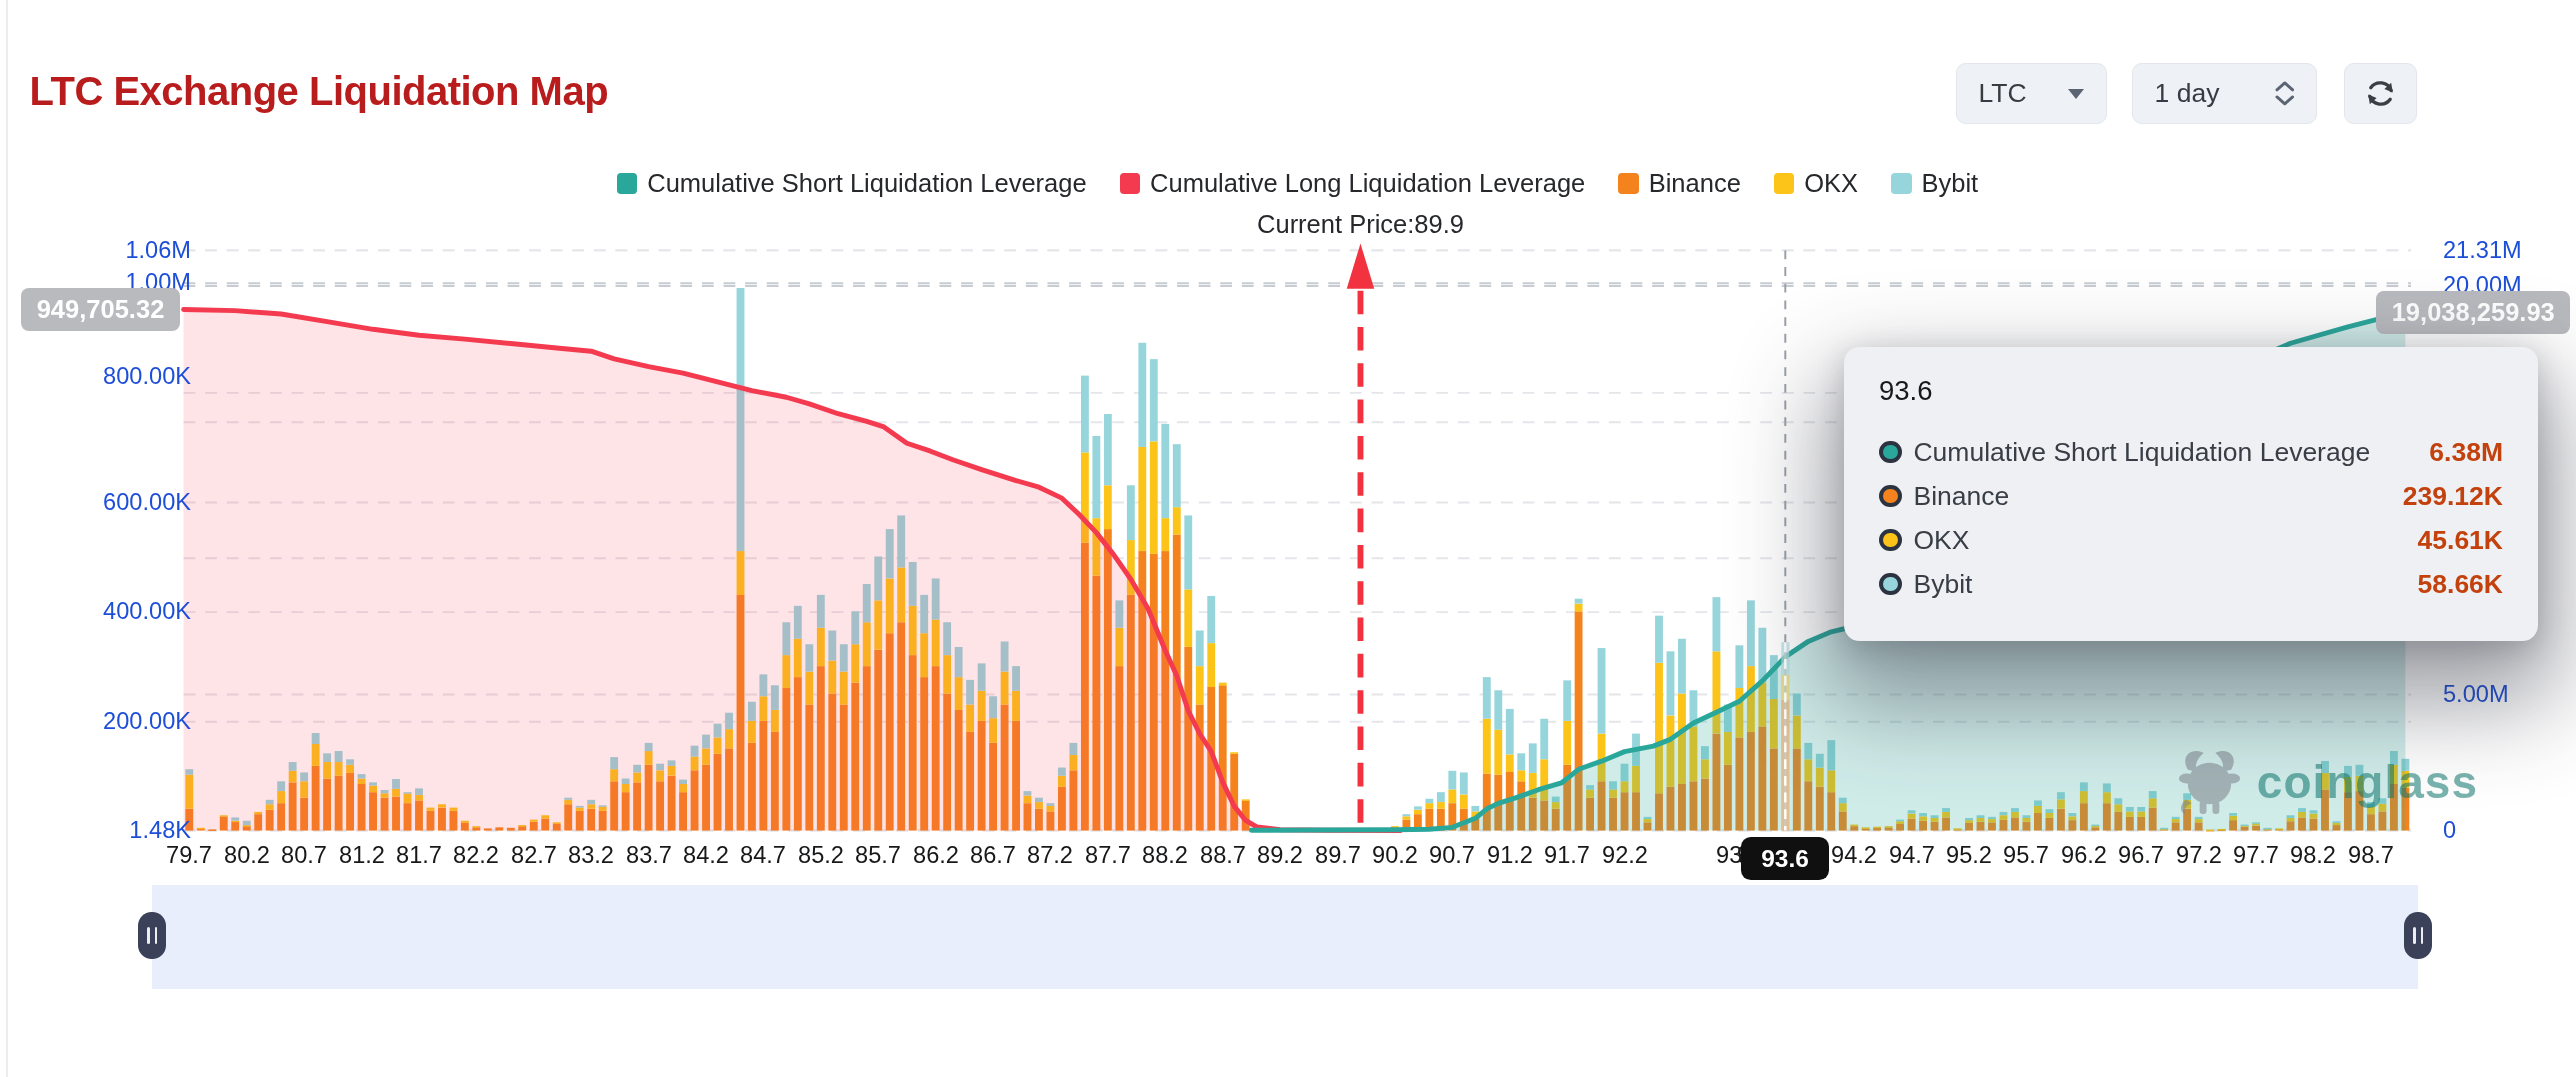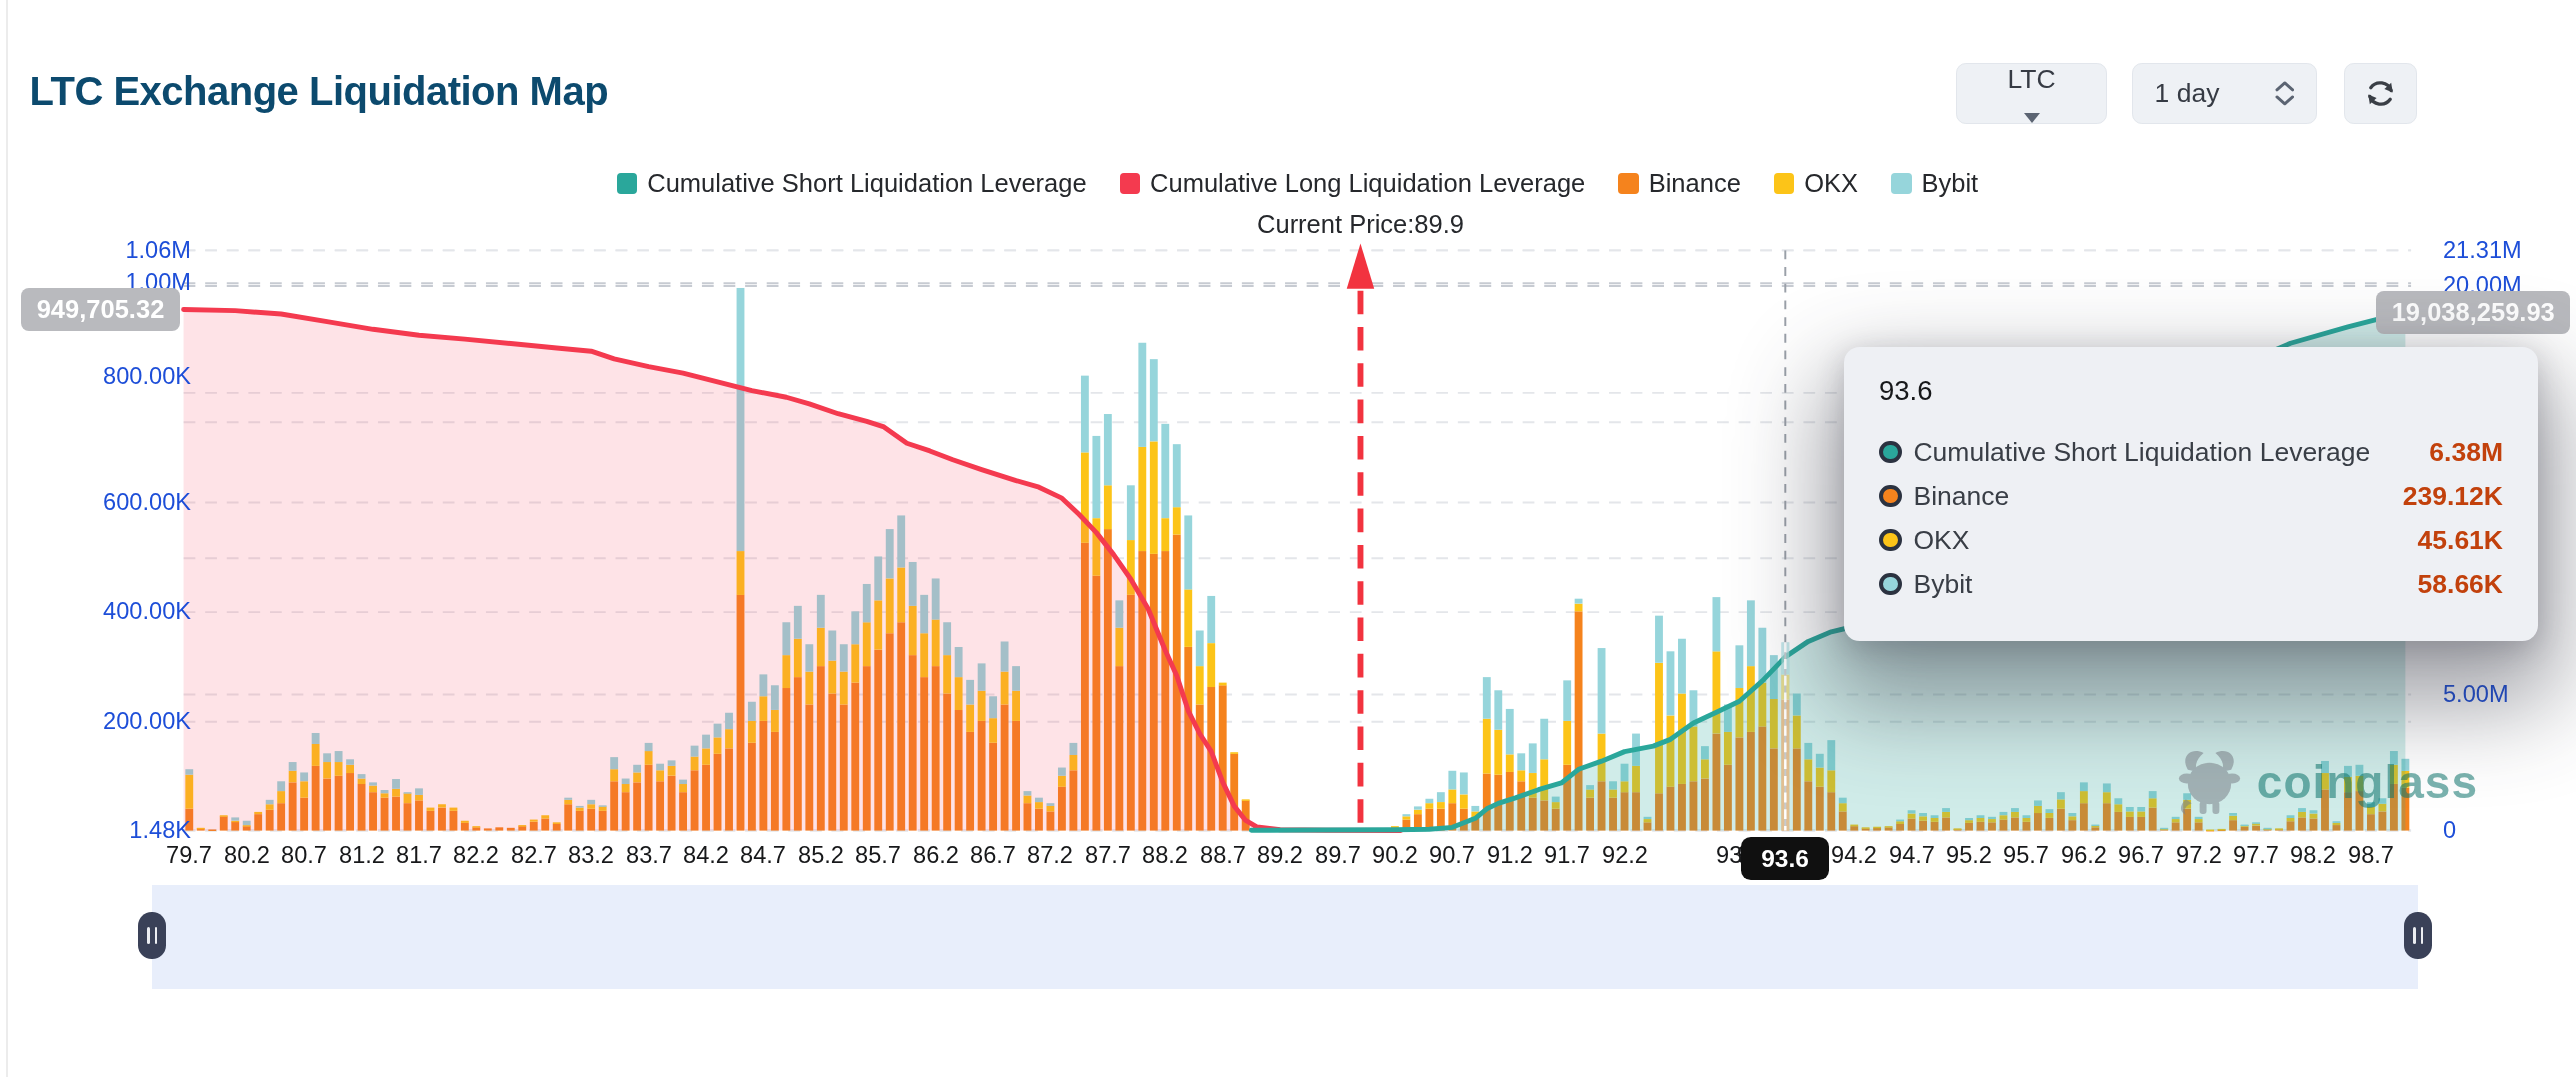--- a/index.html
+++ b/index.html
@@ -1,22 +1,22 @@
 <!DOCTYPE html>
 <html><head>
 <meta charset="utf-8">
 <style>
   html,body{margin:0;padding:0;background:#fff;}
   body{width:2576px;height:1078px;position:relative;overflow:hidden;
        font-family:"Liberation Sans","DejaVu Sans",sans-serif;color:#1a1c1f;}
   .card-edge{position:absolute;left:5.9px;top:0;bottom:0;width:2px;background:#ececec;}
-  #title{position:absolute;left:29.5px;top:69px;font-size:40px;font-weight:700;letter-spacing:-0.5px;color:#0c4a6e;}
+  #title{position:absolute;left:29.5px;top:69px;font-size:40px;font-weight:700;letter-spacing:-0.5px;color:#b91c1c;}
   
   .ctrl{position:absolute;top:63px;height:61px;box-sizing:border-box;border:1px solid #e2e6ec;background:#eef1f5;border-radius:9.8px;display:flex;align-items:center;font-size:26.5px;color:#363b44;}
-  #symbol-select{left:1956px;width:151px;padding:0 21.6px;justify-content:space-between;cursor:pointer;flex-direction:column;}
+  #symbol-select{left:1956px;width:151px;padding:0 21.6px;justify-content:space-between;cursor:pointer;}
   #interval-select{left:2132px;width:185px;padding:0 21.6px;justify-content:space-between;cursor:pointer;}
   #refresh-btn{left:2344px;width:73px;justify-content:center;cursor:pointer;}
   .caret{width:0;height:0;border-left:8.8px solid transparent;border-right:8.8px solid transparent;border-top:10.8px solid #5b6472;}
   .stepper{display:flex;flex-direction:column;gap:3.9px;}
   
   #legend{position:absolute;left:184px;width:2227px;top:169px;display:flex;justify-content:center;gap:33px;}
   .legend-item{display:flex;align-items:center;gap:9.8px;font-size:25.5px;color:#26282c;cursor:pointer;}
   .legend-swatch{width:20.6px;height:20.6px;border-radius:3.9px;}
   #current-price{position:absolute;left:1164px;width:393px;top:210px;text-align:center;font-size:25.5px;color:#26282c;}
   

